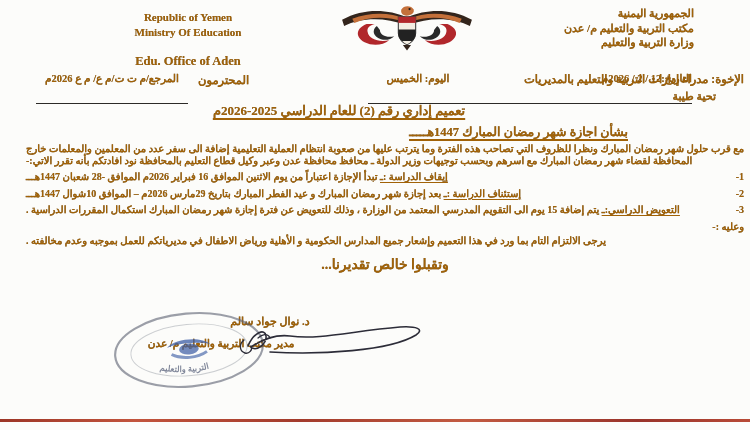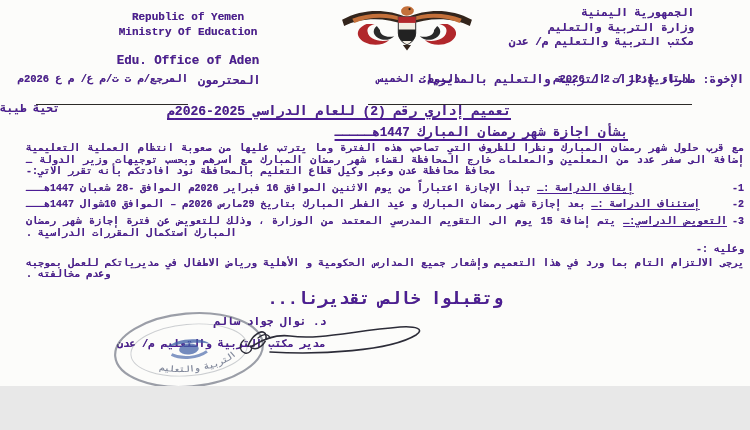--- a/index.html
+++ b/index.html
@@ -1,54 +1,54 @@
 <!DOCTYPE html>
 <html lang="ar"><head>
 <meta charset="utf-8">
 <style>
   html,body{margin:0;padding:0;background:#e8e8e8;}
   .page{
-    position:relative;width:750px;height:386px;overflow:hidden;
+    position:relative;width:750px;height:430px;overflow:hidden;
     background:#fcfcfa;
-    font-family:Liberation Mono, monospace;
-    color:#4c1d95;
+    font-family:Liberation Serif, serif;
+    color:#a16207;
     -webkit-font-smoothing:antialiased;
   }
   .ink{text-shadow:0 0 .5px rgba(30,26,20,.55);}
   
   .en-block{position:absolute;left:92px;top:10px;width:192px;text-align:center;font-weight:bold;}
   .en-block .l1,.en-block .l2{font-size:11px;line-height:15px;}
   .en-block .l3{font-size:12.5px;line-height:18px;margin-top:12px;}
   .emblem{position:absolute;left:338px;top:3px;width:138px;height:48px;}
   .ar-block{position:absolute;right:56px;top:6px;width:220px;text-align:right;direction:rtl;font-weight:bold;}
   .ar-block div{font-size:11px;line-height:14.5px;}
   
   .meta{position:absolute;top:52px;left:0;right:0;height:16px;font-weight:bold;font-size:10.5px;}
   .meta .fld{position:absolute;border-bottom:1.5px solid #2c2a27;padding-bottom:19px;direction:rtl;white-space:nowrap;margin-top:20px;}
   .fld-date{right:58px;width:262px;text-align:right;}
   .fld-day{left:368px;width:100px;text-align:center;}
   .fld-ref{left:36px;width:152px;text-align:center;}
   
   .addressee{position:absolute;top:72px;right:6px;direction:rtl;font-weight:bold;font-size:11.5px;}
   .honorific{position:absolute;top:73px;left:198px;direction:rtl;font-weight:bold;font-size:11.5px;}
-  .greeting{position:absolute;top:102px;left:0;right:34px;text-align:left;direction:rtl;font-weight:bold;font-size:11px;}
+  .greeting{position:absolute;top:90px;left:0;right:34px;text-align:right;direction:rtl;font-weight:bold;font-size:11px;}
   .title1{position:absolute;top:103px;left:16px;right:88px;text-align:center;direction:rtl;font-weight:bold;font-size:13px;
           text-decoration:underline;text-underline-offset:3px;text-decoration-thickness:1.5px;}
   .title2{position:absolute;top:124px;left:0;right:122px;text-align:right;direction:rtl;font-weight:bold;font-size:12.5px;
           text-decoration:underline;text-underline-offset:3px;text-decoration-thickness:1.5px;}
   
   .content{position:absolute;top:143px;left:26px;right:6px;direction:rtl;font-weight:bold;
            font-size:10px;line-height:11.6px;text-align:justify;text-align-last:left;}
   .items{margin-top:5px;}
   .item{position:relative;padding-right:17px;margin-bottom:5px;text-align:justify;text-align-last:left;}
   .item-num{position:absolute;right:0;top:0;}
   .u{text-decoration:underline;text-underline-offset:2px;text-decoration-thickness:1.3px;}
   .therefore{margin-top:2px;text-align:center;text-align-last:right;}
   .compliance{margin-top:2px;}
-  .closing{margin-top:13px;text-align:center;text-align-last:center;font-size:17px;}
+  .closing{margin-top:13px;text-align:center;text-align-last:center;font-size:14px;}
   
   .sig-name{position:absolute;top:315px;left:165px;width:210px;text-align:center;direction:rtl;font-weight:bold;font-size:11px;}
   .sig-title{position:absolute;top:337px;left:92px;width:258px;text-align:center;direction:rtl;font-weight:bold;font-size:10.5px;}
   .stamp{position:absolute;left:110px;top:308px;width:158px;height:84px;transform:rotate(-5deg);opacity:.85;}
   .sig-stroke{position:absolute;left:228px;top:314px;width:205px;height:58px;}
   
   .bottom-rule{position:absolute;left:0;right:0;top:419px;height:2.5px;
     background:linear-gradient(90deg,#9c3526,#c2543c 18%,#a23a2a 40%,#c25a40 62%,#99332a 85%,#b84a36);}
 </style>
 </head>
@@ -74,22 +74,22 @@
     <path d="M38 22 C 33 26, 34 32, 42 35 C 47 36.5, 52 35, 55 32 C 48 34, 41 31, 41 26 Z" fill="#2a2a2a"></path>
     <path d="M97 22 C 102 26, 101 32, 93 35 C 88 36.5, 83 35, 80 32 C 87 34, 94 31, 94 26 Z" fill="#2a2a2a"></path>
     <path d="M59 13 L76 13 L76 29 C 76 35, 71 39, 67.5 40.5 C 64 39, 59 35, 59 29 Z" fill="#f3ede2" stroke="#333" stroke-width="1"></path>
     <path d="M59 13 L76 13 L76 19 L59 19 Z" fill="#b1272b"></path>
     <path d="M59 25.5 L76 25.5 L76 29 C76 32.5 74.8 34.8 72.5 36.8 L62.5 36.8 C60.2 34.8 59 32.5 59 29 Z" fill="#222"></path>
     <path d="M63.5 40.5 L67.5 46 L71.5 40.5 Z" fill="#33251c"></path>
   </svg>
 
   <div class="ar-block ink">
     <div>الجمهورية اليمنية</div>
+    <div>مكتب التربية والتعليم م/ عدن</div>
     <div>وزارة التربية والتعليم</div>
-    <div>مكتب التربية والتعليم م/ عدن</div>
   </div>
 
   <div class="meta ink">
     <div class="fld fld-date">التاريخ:12 / 2 / 2026م</div>
     <div class="fld fld-day">اليوم: الخميس</div>
     <div class="fld fld-ref">المرجع/م ت ت/م ع/ م ع 2026م</div>
   </div>
 
   <div class="addressee ink">الإخوة: مدراء إدارات التربية والتعليم بالمديريات</div>
   <div class="honorific ink">المحترمون</div>

